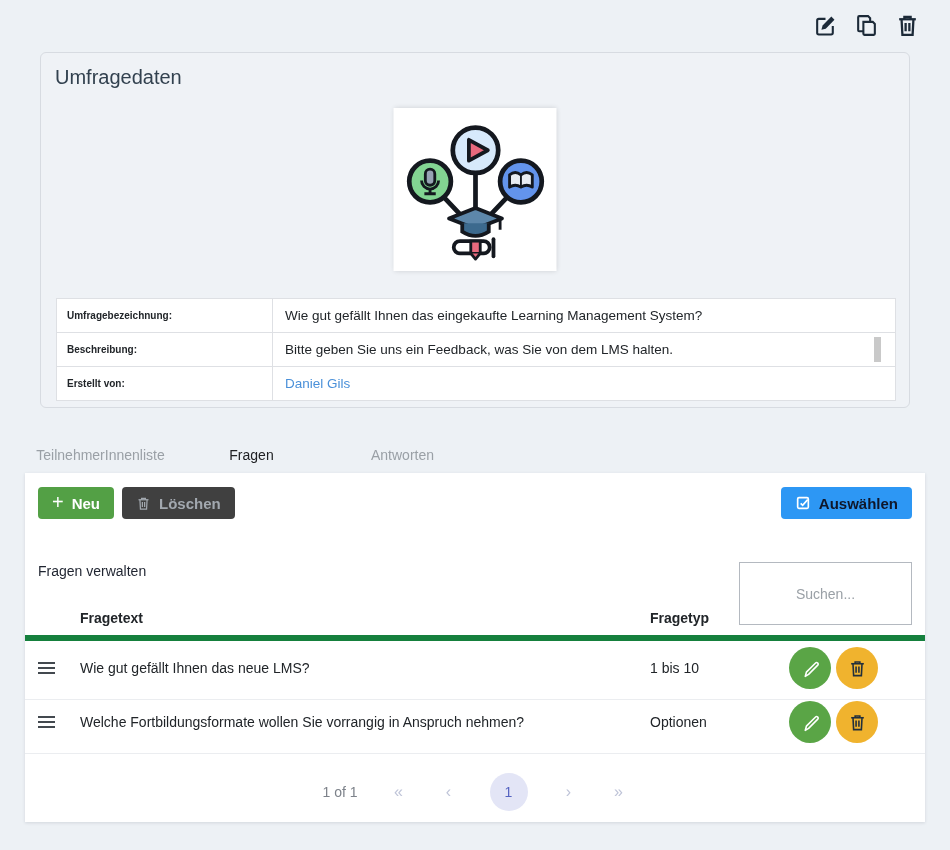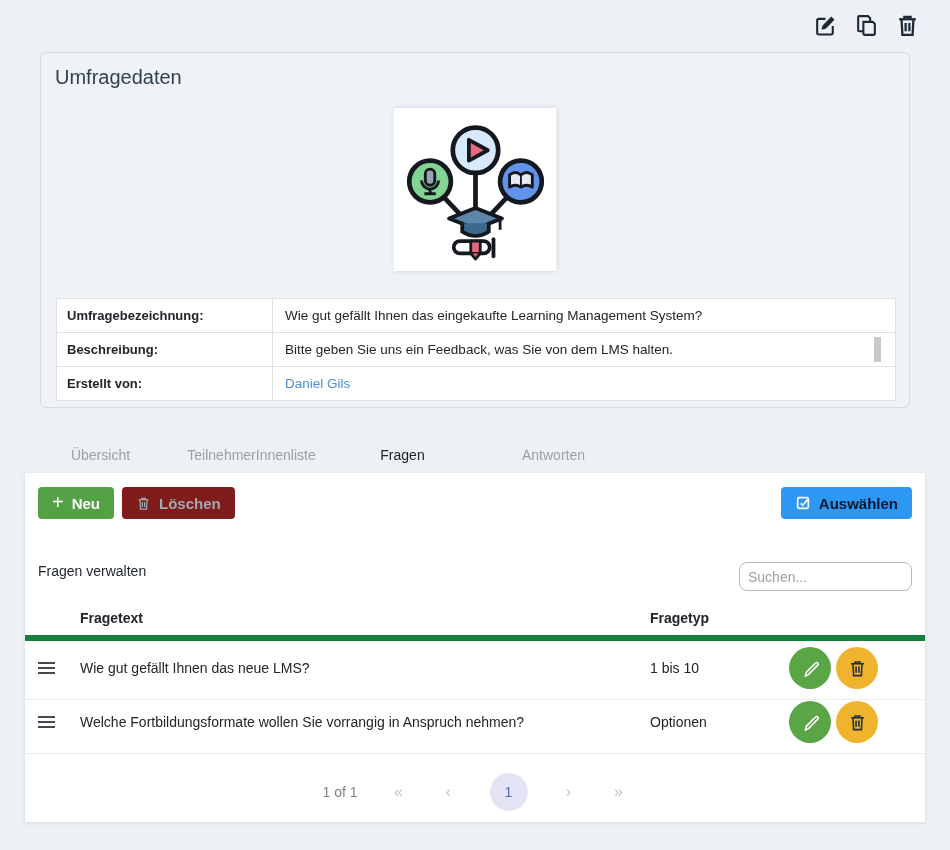--- a/index.html
+++ b/index.html
@@ -15,44 +15,44 @@
   .card{position:absolute;left:40px;top:52px;width:868px;height:354px;
     border:1px solid #d7dbe1;border-radius:6px;background:#eff2f6;}
   .card-title{position:absolute;left:14px;top:13px;font-size:20px;color:#32414f;}
   .survey-img{position:absolute;left:50%;transform:translateX(-50%);top:55px;
     width:163px;height:163px;background:#fff;box-shadow:0 0 5px rgba(0,0,0,.14);
     display:flex;align-items:center;justify-content:center;}
   .info-table{position:absolute;left:15px;top:245px;width:840px;background:#fff;
     border:1px solid #dee0e4;box-sizing:border-box;}
   .info-row{display:flex;height:33px;border-bottom:1px solid #dee0e4;align-items:stretch;position:relative;}
   .info-row:last-child{border-bottom:none;}
-  .info-label{width:216px;min-width:216px;padding-left:10px;font-weight:bold;font-size:13px;
+  .info-label{width:216px;min-width:216px;padding-left:10px;font-weight:bold;font-size:10px;
     border-right:1px solid #dee0e4;display:flex;align-items:center;box-sizing:border-box;}
   .info-value{padding-left:12px;font-size:13.5px;display:flex;align-items:center;}
   .link{color:#4a90d9;cursor:pointer;}
   .mini-scrollbar{position:absolute;right:14px;top:4px;width:7px;height:25px;background:#c9c9c9;}
   
   .tabs{position:absolute;left:25px;top:437px;display:flex;}
   .tab{width:151px;text-align:center;font-size:14px;color:#9aa0a6;padding:10px 0 13px;
     cursor:pointer;position:relative;}
   .tab.active{color:#202124;}
   .tab.active::after{content:"";position:absolute;left:3px;right:3px;bottom:0;height:3px;background:#3a4a9c;}
   
   .panel{position:absolute;left:25px;top:473px;width:900px;height:349px;background:#fff;
     box-shadow:0 1px 3px rgba(60,70,90,.15);}
   .btn-row{position:absolute;top:14px;left:13px;right:13px;display:flex;align-items:center;}
   .btn{display:inline-flex;align-items:center;gap:8px;font-size:15px;font-weight:bold;
     border:none;border-radius:4px;padding:0 14px;height:32px;cursor:pointer;font-family:inherit;}
   .btn-new{background:#53a045;color:#fff;}
   .btn-new .plus{font-size:20px;font-weight:normal;line-height:1;margin-top:-2px;}
-  .btn-delete{background:#7f1d1d;color:#a2a8af;margin-left:8px;cursor:default;text-align:center;}
+  .btn-delete{background:#404040;color:#a2a8af;margin-left:8px;cursor:default;text-align:center;}
   .btn-select{margin-left:auto;background:#2d97f4;color:#0f172a;}
   .panel-heading{position:absolute;left:13px;top:90px;font-size:14px;font-weight:500;color:#1f2430;}
   .search-input{position:absolute;right:13px;top:89px;width:155px;height:27px;border:1px solid #b4b9c0;
-    border-radius:8px;padding:0 8px;font-size:14px;font-family:inherit;color:#333;box-sizing:content-box;outline:none;}
+    border-radius:0;padding:17px 8px;font-size:14px;font-family:inherit;color:#333;box-sizing:content-box;outline:none;text-align:center;}
   .search-input::placeholder{color:#9aa0a6;}
   .q-header{position:absolute;left:0;right:0;top:130px;height:32px;border-bottom:6px solid #15803d;}
   .q-header .col1{position:absolute;left:55px;top:7px;font-weight:bold;font-size:14px;}
   .q-header .col2{position:absolute;left:625px;top:7px;font-weight:bold;font-size:14px;}
   .q-row{position:absolute;left:0;right:0;height:62px;border-bottom:1px solid #ebedf0;}
   .q-row1{top:164px;} .q-row2{top:218px;}
   .drag{position:absolute;left:11px;top:50%;transform:translateY(-50%);display:flex;
     flex-direction:column;gap:3px;cursor:grab;padding:4px 2px;}
   .drag span{display:block;width:17px;height:2px;background:#43494f;}
   .q-text{position:absolute;left:55px;top:50%;transform:translateY(-50%);font-size:14px;white-space:nowrap;}
@@ -131,21 +131,20 @@
     <div class="info-row">
       <div class="info-label">Erstellt von:</div>
       <div class="info-value">
           <span class="link">Daniel Gils</span>
         </div>
     </div>
   </div>
 </div>
 
 <div class="tabs">
-  <div class="tab">Übersicht</div>
   <div class="tab">TeilnehmerInnenliste</div>
   <div class="tab active">Fragen</div>
   <div class="tab">Antworten</div>
 </div>
 
 <div class="panel">
 
   <div class="btn-row">
     <button class="btn btn-new">
       <span class="plus">+</span>

